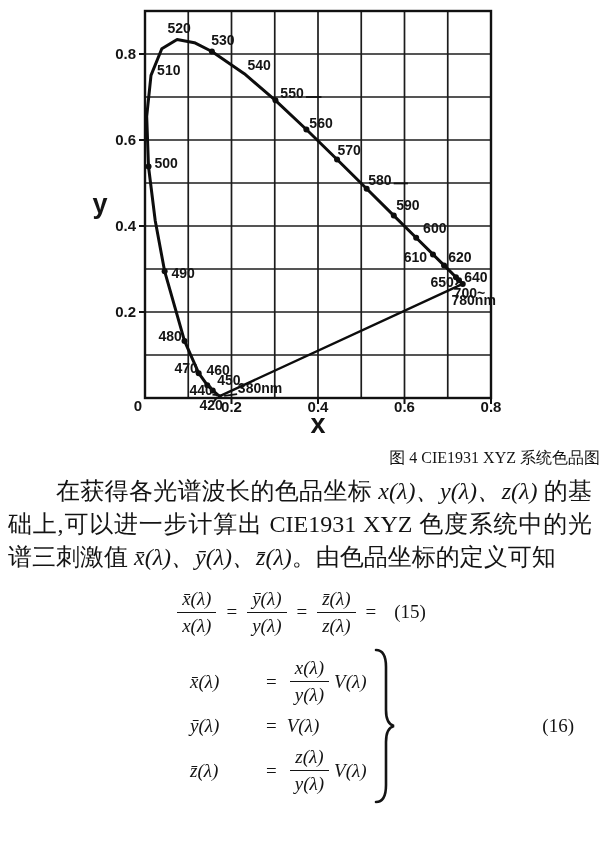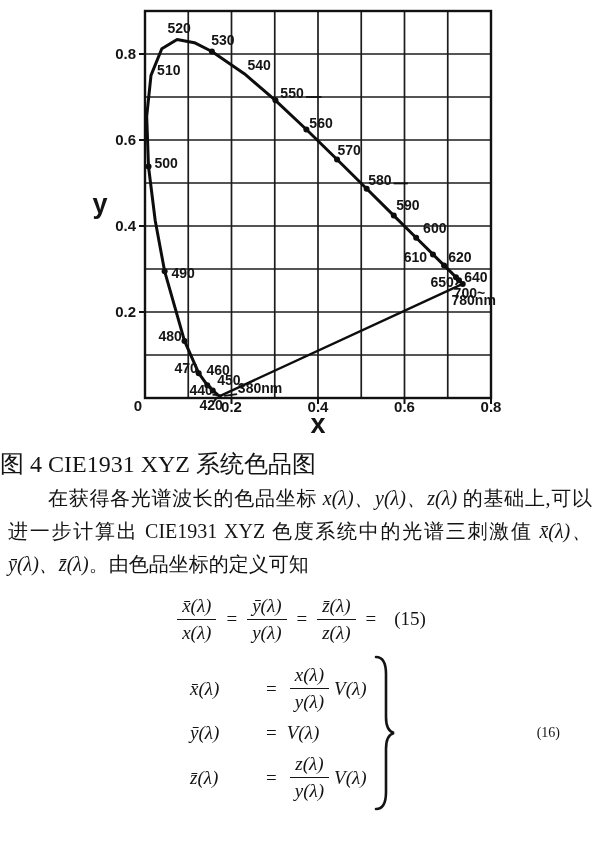--- a/index.html
+++ b/index.html
@@ -14,25 +14,25 @@
   .frame{fill:none;stroke:#111;stroke-width:2.4;}
   .locus{fill:none;stroke:#0d0d0d;stroke-width:3;stroke-linejoin:round;stroke-linecap:round;}
   .purple{stroke:#0d0d0d;stroke-width:2.4;stroke-linecap:round;}
   .dot{fill:#0d0d0d;}
   .tick{stroke:#111;stroke-width:2;}
   .leader{stroke:#111;stroke-width:1.8;}
   .wl-label{font-size:14px;font-weight:bold;}
   .tick-label{font-size:15px;font-weight:bold;}
   .axis-title{font-size:27px;font-weight:bold;}
   figcaption{
-    text-align:left;font-size:24px;line-height:25px;margin-top:12px;
+    text-align:right;font-size:16px;line-height:25px;margin-top:5px;
     font-family:"Liberation Serif","DejaVu Serif",serif;
   }
   .para{
-    font-size:20px;line-height:33px;text-align:justify;
+    font-size:24px;line-height:33px;text-align:justify;
     margin:5px 8px 0 8px;text-indent:2em;
   }
   .var{font-style:italic;}
   
   .equation15{
     display:flex;align-items:center;justify-content:center;
     font-size:19px;font-style:italic;margin:7px 0 2px 0;min-height:62px;
   }
   .frac{display:inline-flex;flex-direction:column;align-items:center;margin:0 3px;}
   .frac .num{padding:0 5px 2px 5px;border-bottom:1.7px solid #141414;white-space:nowrap;}
@@ -42,21 +42,21 @@
   .eq-number{font-style:normal;margin-left:11px;white-space:nowrap;}
   
   .equation16{display:flex;align-items:center;margin:4px 0 0 190px;}
   .eq16-rows{display:flex;flex-direction:column;gap:9px;}
   .eq16-row{display:flex;align-items:center;font-size:19px;font-style:italic;}
   .eq16-row .lhs{width:66px;white-space:nowrap;}
   .eq16-row .eq{margin:0 10px;font-style:normal;}
   .eq16-row .suffix{margin-left:2px;white-space:nowrap;}
   .eq16-row .rhs{white-space:nowrap;}
   .brace-svg{margin-left:6px;flex:none;}
-  .eq16-number{font-size:14px;margin-left:auto;margin-right:40px;font-style:normal;}
+  .eq16-number{font-size:19px;margin-left:auto;margin-right:26px;font-style:normal;}
 </style>
 </head>
 <body>
 
 <div class="page">
 
   <figure>
     <svg id="chart" width="600" height="436" viewBox="0 0 600 436">
         <g>
           <line x1="145" y1="11" x2="145" y2="398" class="grid-line"></line>

